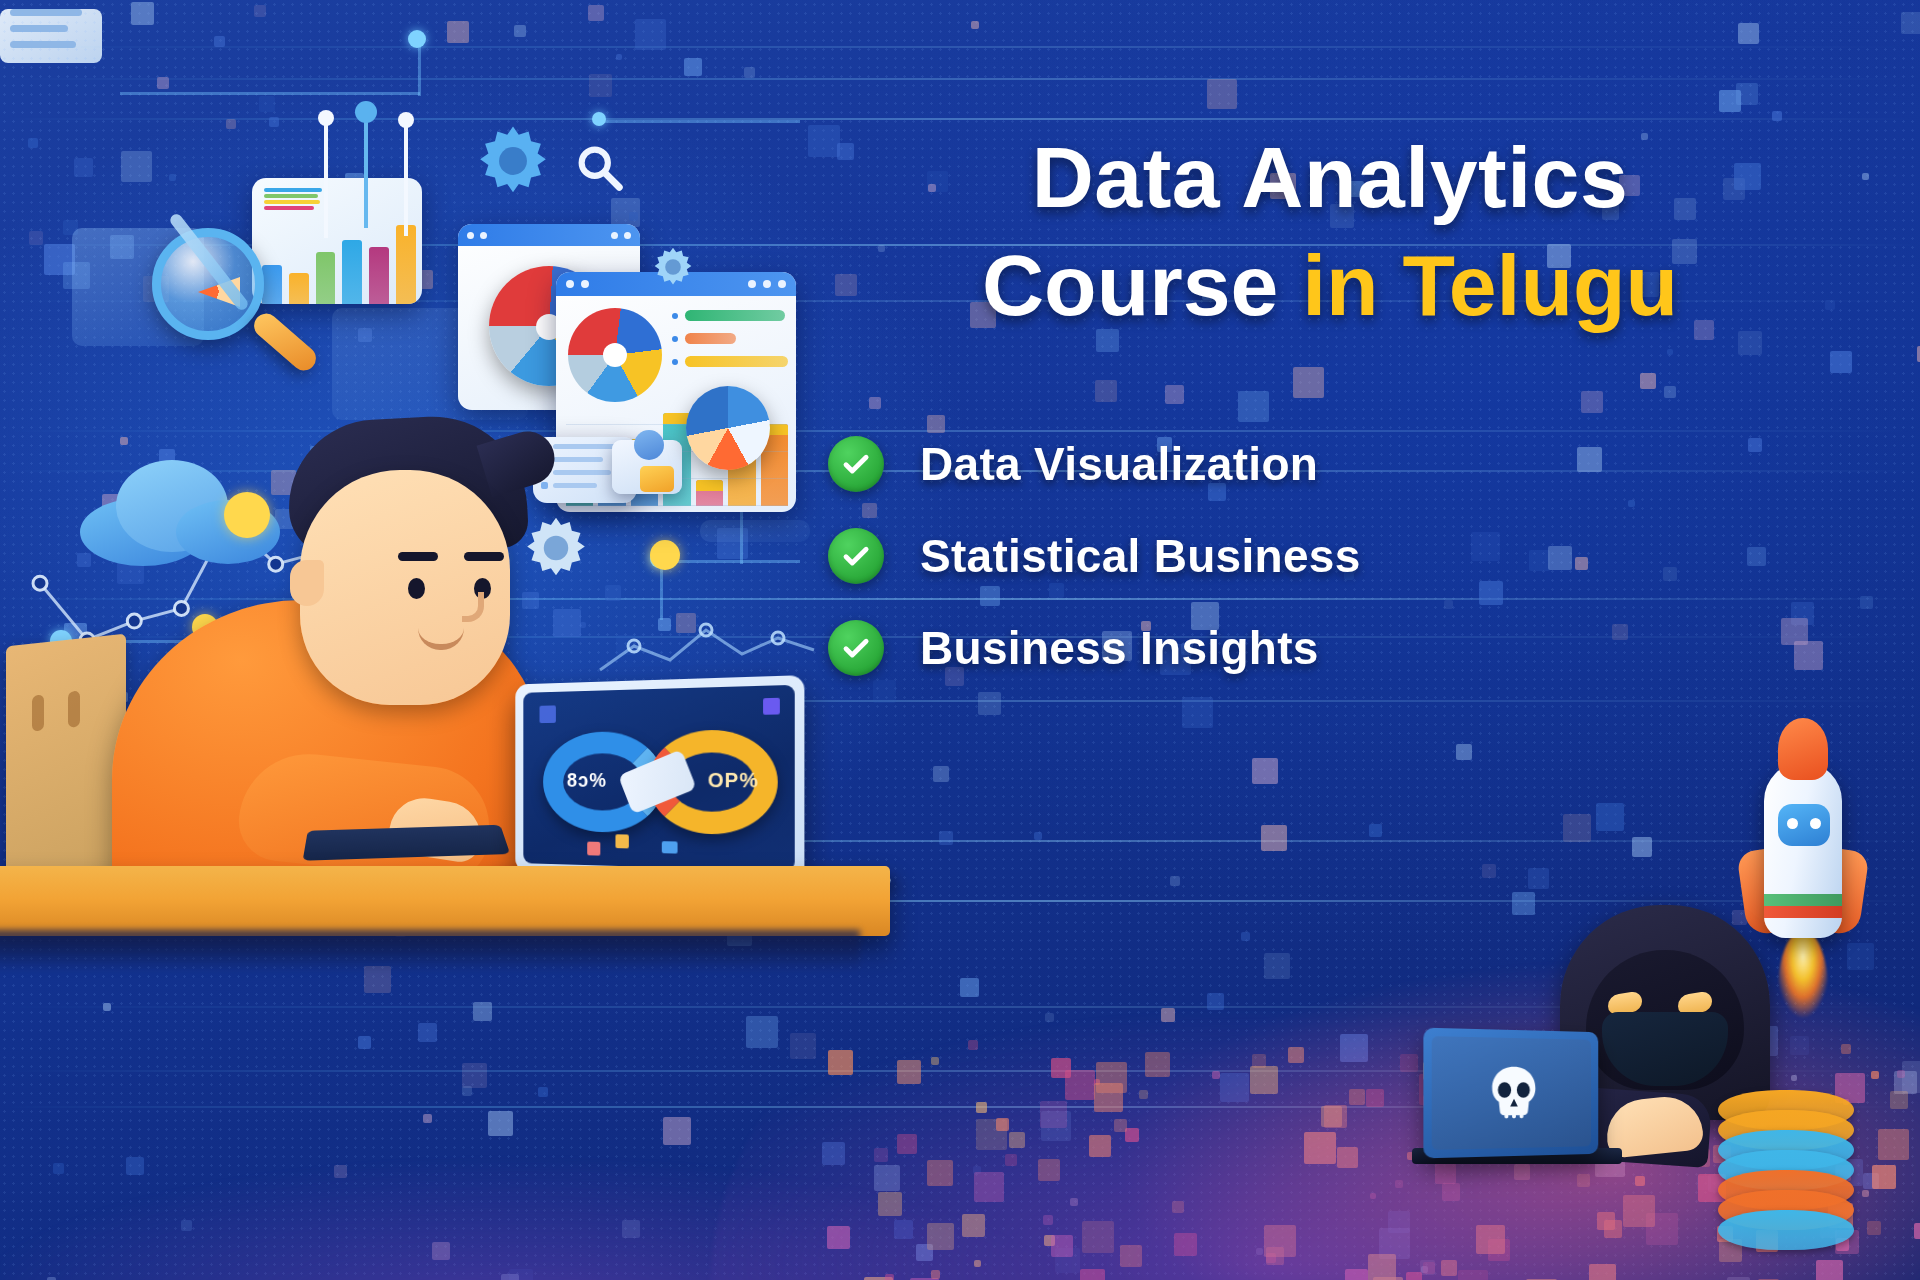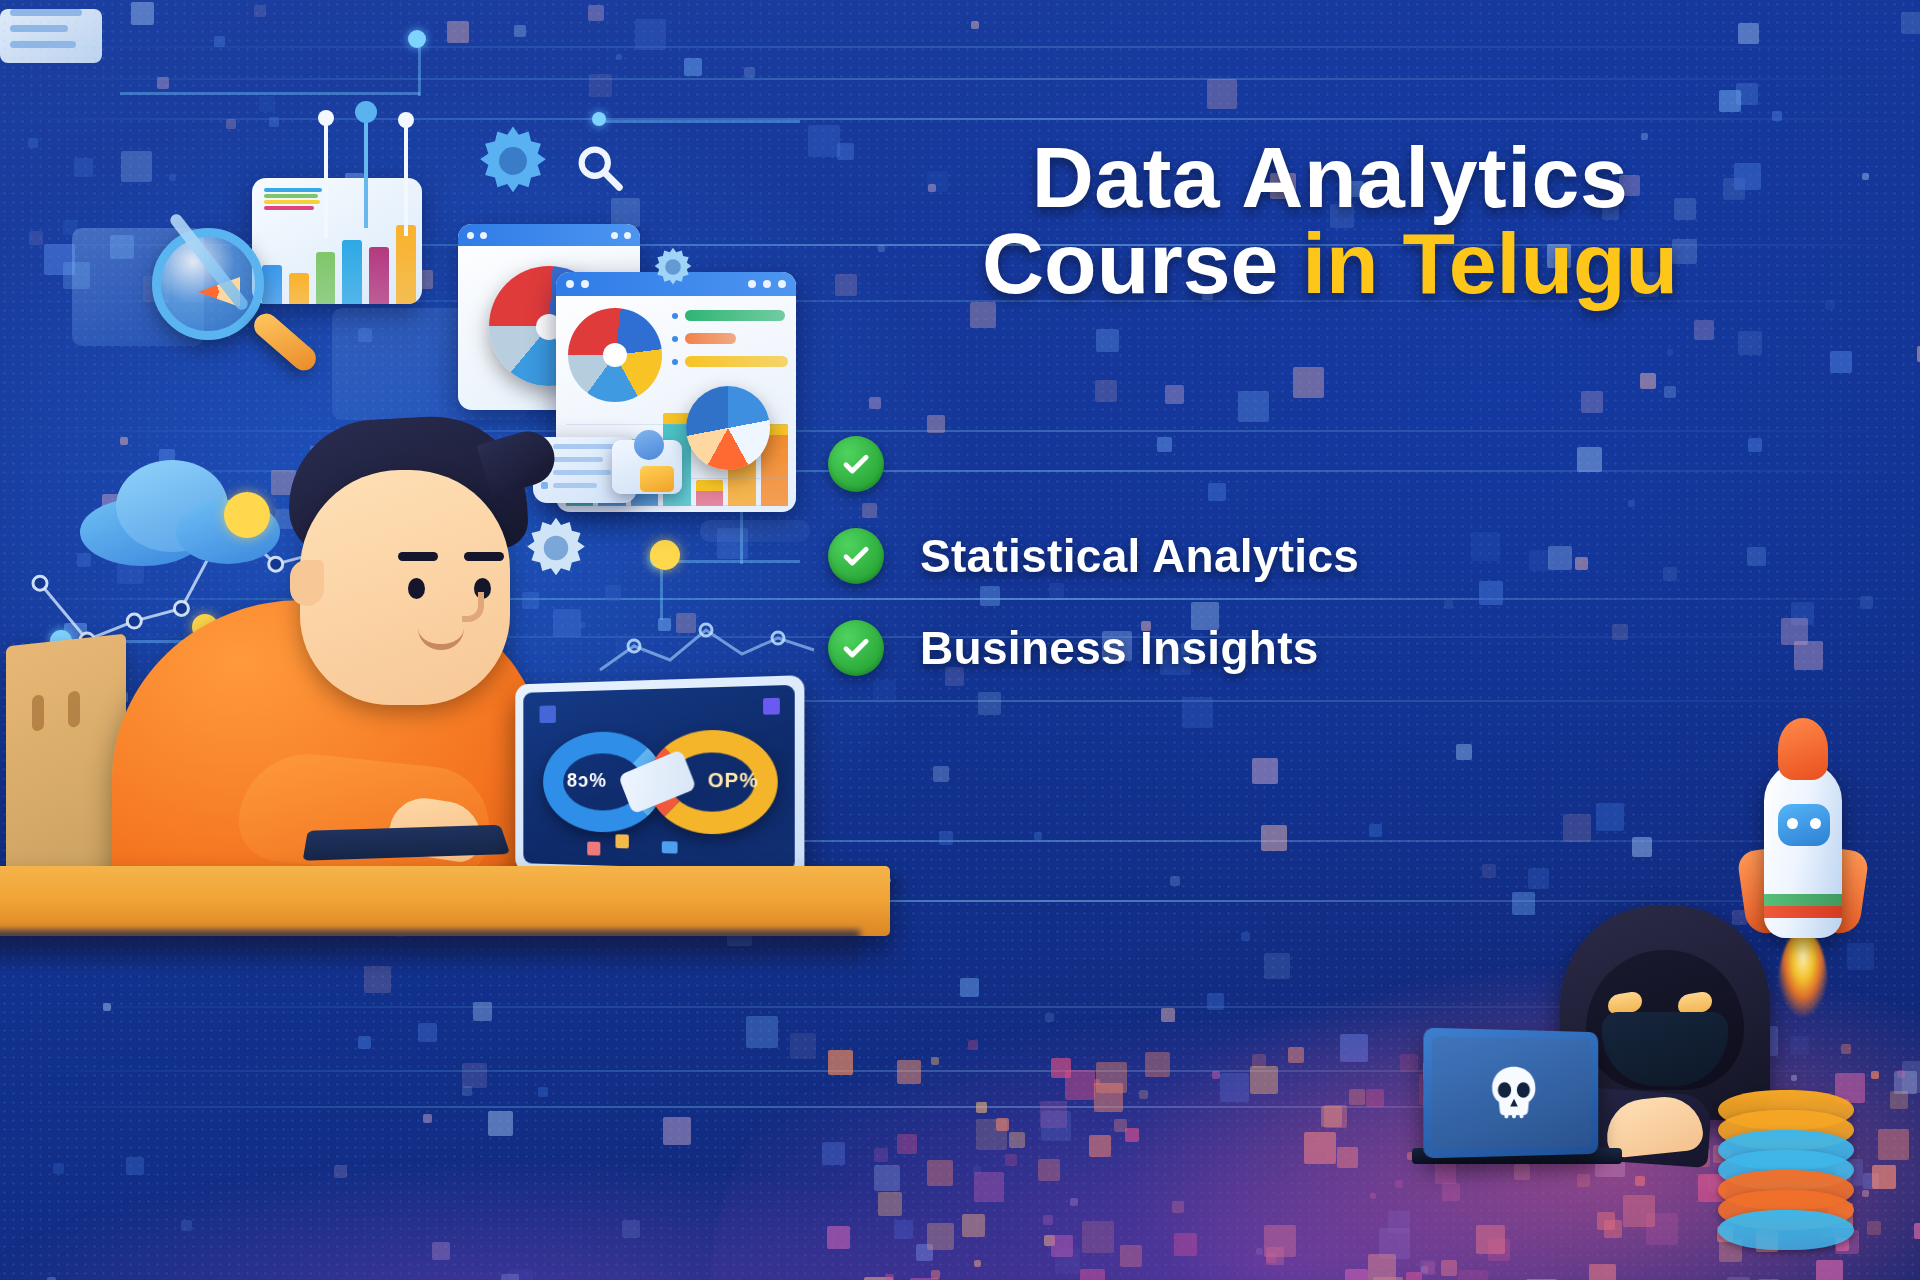--- a/index.html
+++ b/index.html
@@ -44,21 +44,21 @@
     filter:blur(3px);
   }
 
   
   .headline { position:absolute; left:820px; top:134px; width:1020px;text-align:center; }
   .headline .l1 {
     font-size:86px; font-weight:bold; color:#ffffff; letter-spacing:.5px; line-height:1.0;
     text-shadow:0 5px 12px rgba(0,0,0,.45);
   }
   .headline .l2 {
-    font-size:86px; font-weight:bold; line-height:1.0;
+    margin-top:22px; font-size:86px; font-weight:bold; line-height:1.0;
     text-shadow:0 5px 12px rgba(0,0,0,.45);
   }
   .l2 .white { color:#ffffff; }
   .l2 .yellow { color:#ffc61a; }
 
   .bullets { position:absolute; left:828px; top:418px; }
   .bullet { display:flex; align-items:center; height:92px; }
   .tick {
     width:56px; height:56px; border-radius:50%;
     background:radial-gradient(circle at 36% 30%, #4fd35f, #2aa939 70%, #1d9130 100%);
@@ -857,28 +857,29 @@
     </div>
   </div>
 
   <div class="bullets" id="bullets">
       <div class="bullet">
         <div class="tick">
           <svg viewBox="0 0 24 24">
             <path d="M4.5 12.6l4.7 4.7L19.6 6.9" fill="none" stroke="#ffffff" stroke-width="3.6" stroke-linecap="round" stroke-linejoin="round"></path>
           </svg>
         </div>
+        <div class="lbl">Data Visualization</div>
       </div>
       <div class="bullet">
         <div class="tick">
           <svg viewBox="0 0 24 24">
             <path d="M4.5 12.6l4.7 4.7L19.6 6.9" fill="none" stroke="#ffffff" stroke-width="3.6" stroke-linecap="round" stroke-linejoin="round"></path>
           </svg>
         </div>
-        <div class="lbl">Statistical Analytics</div>
+        <div class="lbl">Statistical Business</div>
       </div>
       <div class="bullet">
         <div class="tick">
           <svg viewBox="0 0 24 24">
             <path d="M4.5 12.6l4.7 4.7L19.6 6.9" fill="none" stroke="#ffffff" stroke-width="3.6" stroke-linecap="round" stroke-linejoin="round"></path>
           </svg>
         </div>
         <div class="lbl">Business Insights</div>
       </div>
     </div>

